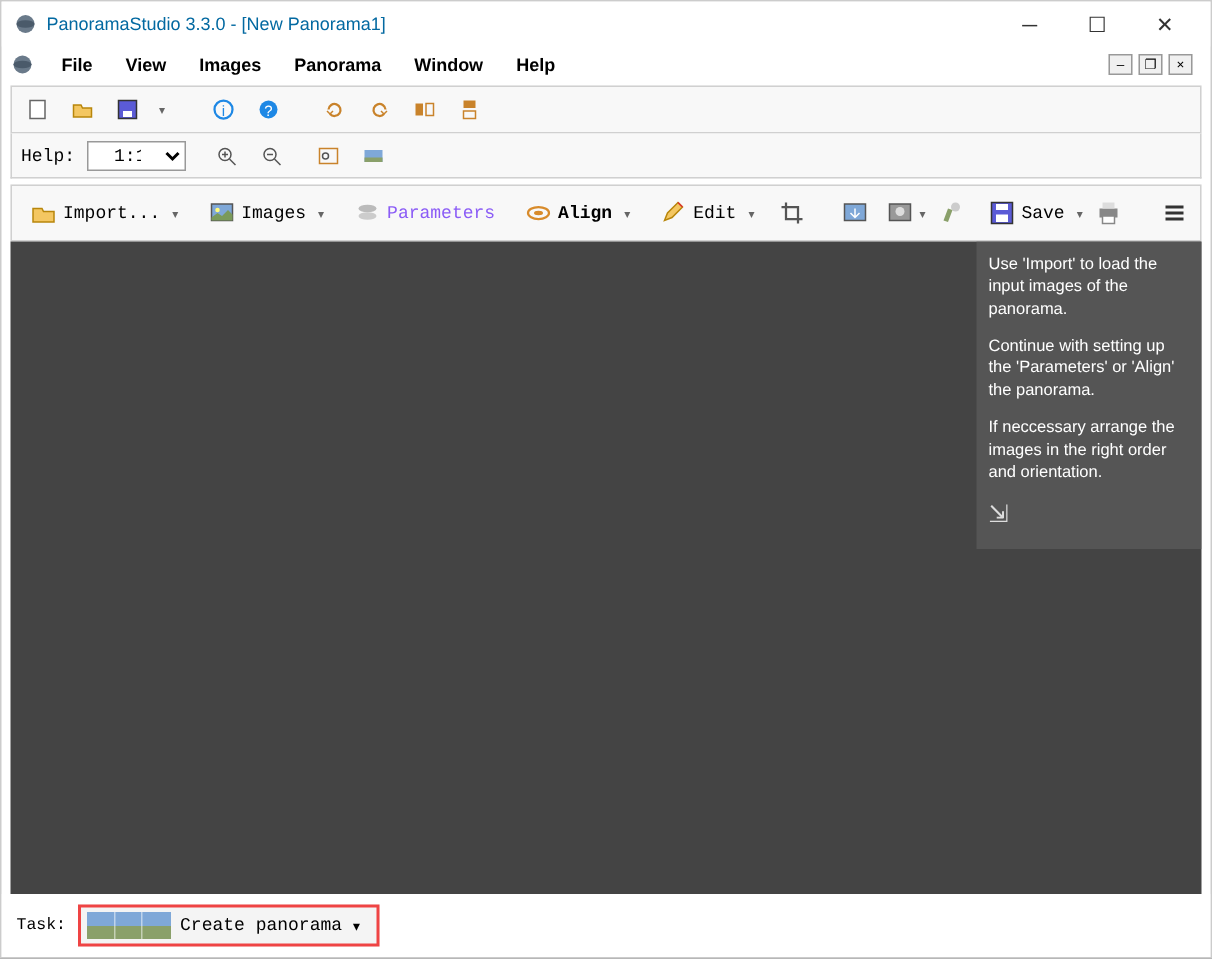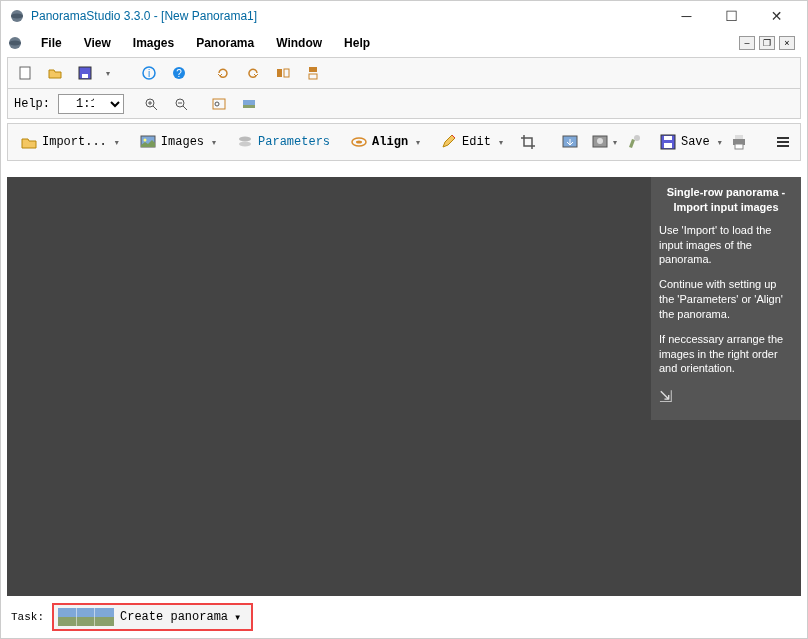--- a/index.html
+++ b/index.html
@@ -13,23 +13,23 @@
 .menubar .app-icon { width: 16px; height: 16px; margin-right: 6px; }
 .menuitem { padding: 3px 10px; cursor: pointer; font-weight: bold; }
 .mdi-controls { margin-left: auto; display: flex; gap: 4px; padding-right: 6px; }
 .mdi-btn { width: 16px; height: 14px; border: 1px solid #999; background: #f0f0f0; font-size: 9px; display: flex; align-items: center; justify-content: center; cursor: pointer; }
 .toolbar1 { height: 32px; border: 1px solid #d0d0d0; margin: 2px 6px 0 6px; display: flex; align-items: center; padding: 0 6px; gap: 8px; background: #f8f8f8; }
 .toolbar1 .sep { width: 6px; }
 .tbtn { width: 22px; height: 22px; display: flex; align-items: center; justify-content: center; cursor: pointer; }
 .toolbar2 { height: 30px; border: 1px solid #d0d0d0; border-top: none; margin: 0 6px; display: flex; align-items: center; padding: 0 6px; gap: 8px; background: #f8f8f8; }
 .viewlabel { font-family: "Courier New", monospace; font-size: 12px; }
 .viewselect { font-family: "Courier New", monospace; font-size: 12px; width: 66px; height: 20px; border: 1px solid #999; background: #fff; padding: 0 13px; }
-.maintoolbar { height: 38px; border: 1px solid #d0d0d0; margin: 4px 6px 16px 6px; display: flex; align-items: center; padding: 0 6px; background: #f8f8f8; }
+.maintoolbar { height: 38px; border: 1px solid #d0d0d0; margin: 4px 6px 0 6px; display: flex; align-items: center; padding: 0 6px; background: #f8f8f8; }
 .mtbtn { display: flex; align-items: center; gap: 4px; padding: 3px 6px; cursor: pointer; font-family: "Courier New", monospace; font-size: 12px; }
-.mtbtn.disabled { color: #0369a1; }
+.mtbtn.disabled { color: #8b5cf6; }
 .caret { font-size: 8px; color: #666; margin: 0 6px 0 2px; cursor: pointer; }
 .mtgap { width: 8px; }
 .canvas-area { flex: 1; margin: 0 6px; background: #444; position: relative; overflow: hidden; }
 .hint-panel { position: absolute; top: 0; right: 0; width: 150px; background: #555; color: #fff; padding: 8px 8px 12px 8px; font-size: 11px; line-height: 1.35; }
 .hint-title { font-weight: bold; text-align: center; margin-bottom: 8px; }
 .hint-p { margin-bottom: 10px; }
 .hint-arrow { font-size: 16px; color: #ddd; }
 .taskbar { height: 42px; display: flex; align-items: center; padding: 0 10px; gap: 8px; background: #fff; }
 .tasklabel { font-family: "Courier New", monospace; font-size: 11px; }
 .taskbtn { display: flex; align-items: center; gap: 6px; border: 2px solid #ef4444; background: #f4f4f4; padding: 3px 10px 3px 4px; cursor: pointer; font-family: "Courier New", monospace; font-size: 12px; }
@@ -263,21 +263,20 @@
       <svg width="18" height="18">
         <line x1="3" y1="5" x2="15" y2="5" stroke="#333" stroke-width="2"></line>
         <line x1="3" y1="9" x2="15" y2="9" stroke="#333" stroke-width="2"></line>
         <line x1="3" y1="13" x2="15" y2="13" stroke="#333" stroke-width="2"></line>
       </svg>
     </div>
 </div>
 
 <div class="canvas-area">
   <div class="hint-panel">
-    <div class="hint-title">Single-row panorama - Import input images</div>
     <div class="hint-p">Use 'Import' to load the input images of the panorama.</div>
     <div class="hint-p">Continue with setting up the 'Parameters' or 'Align' the panorama.</div>
     <div class="hint-p">If neccessary arrange the images in the right order and orientation.</div>
     <div class="hint-arrow">⇲</div>
   </div>
 </div>
 
 <div class="taskbar">
   <span class="tasklabel">Task:</span>
   <div class="taskbtn">

